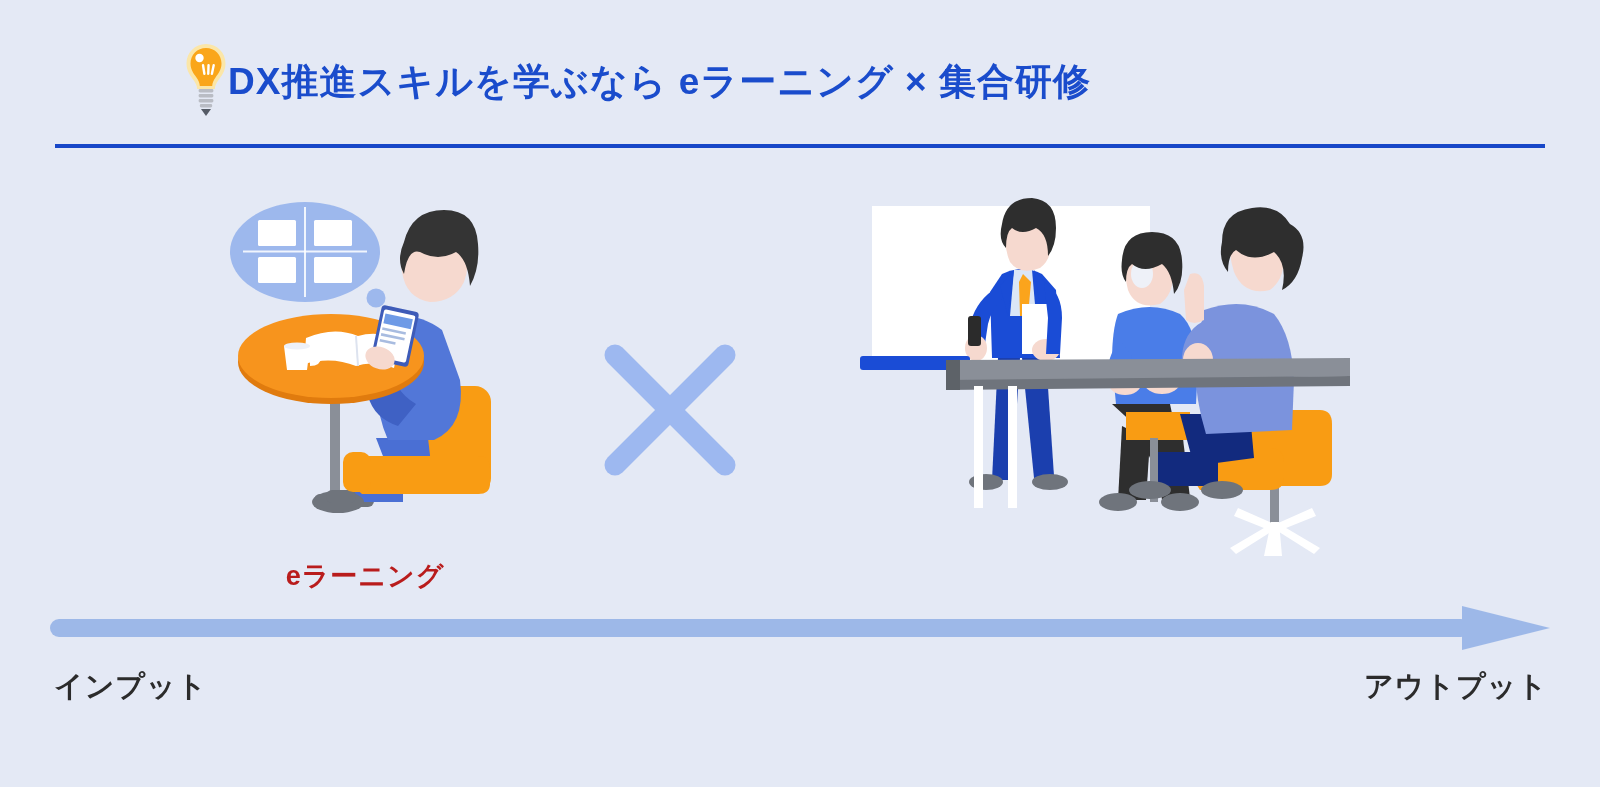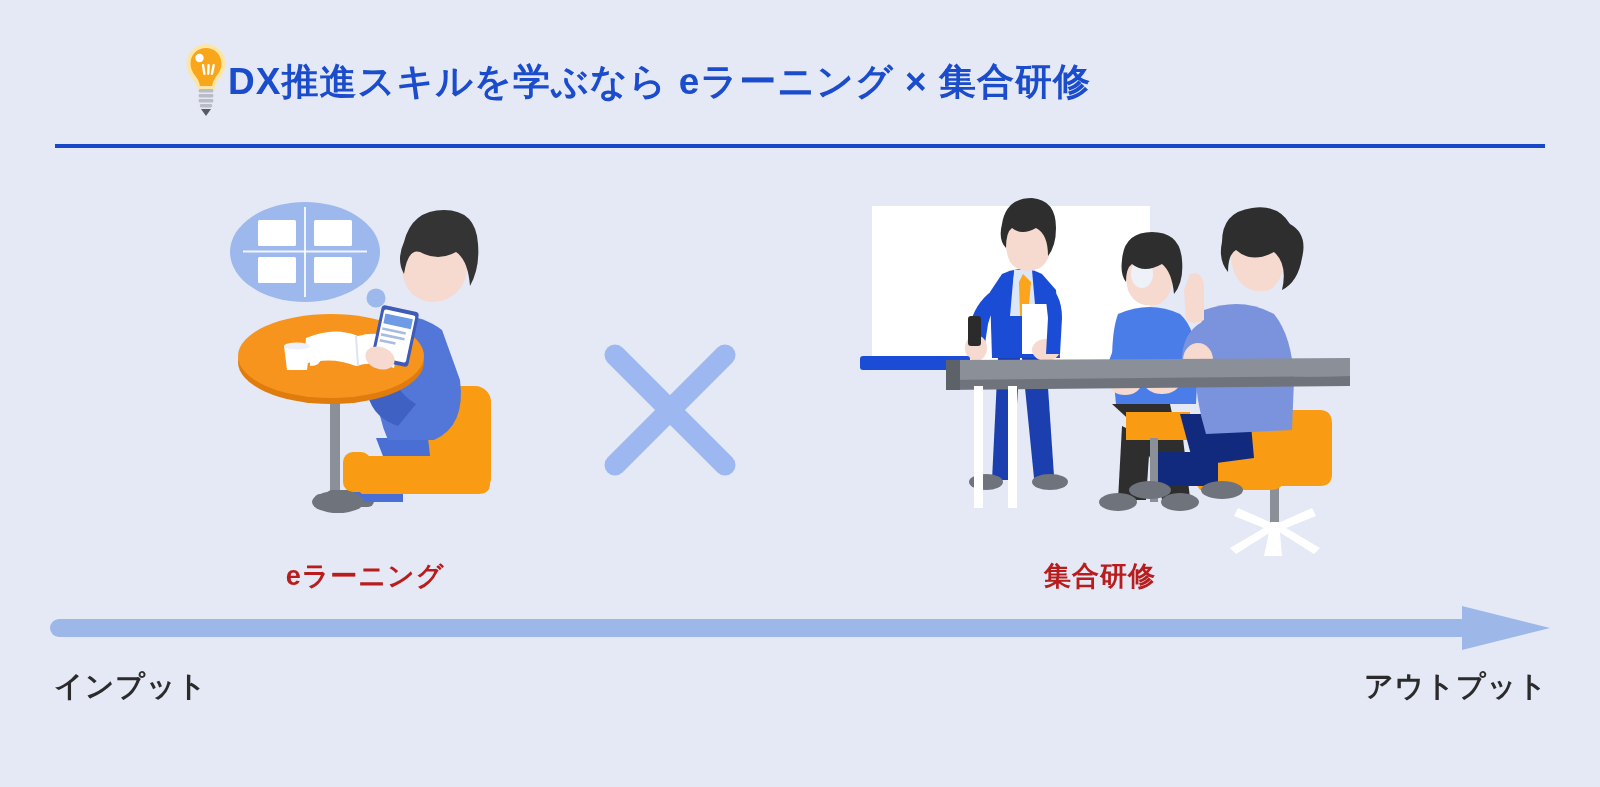--- a/index.html
+++ b/index.html
@@ -261,21 +261,20 @@
         <path d="M96 190 L500 186 L500 196 L96 200 Z" fill="#6f747c"></path>
         <rect x="96" y="170" width="14" height="30" fill="#5d6268"></rect>
         <rect x="124" y="196" width="9" height="122" fill="#ffffff"></rect>
         <rect x="158" y="196" width="9" height="122" fill="#ffffff"></rect>
       </g>
     </svg>
   </div>
 
   <div class="caption caption-left">eラーニング</div>
 
-  <div class="caption caption-right">集合研修</div>
 
   <div class="arrow-wrap">
     <svg width="1500" height="48" viewBox="0 0 1500 48">
       <rect x="0" y="15" width="1420" height="18" rx="9" fill="#9db8e8"></rect>
       <path d="M1412 2 L1500 24 L1412 46 Z" fill="#9db8e8"></path>
     </svg>
   </div>
 
   <div class="axis-label right">アウトプット</div>
 

